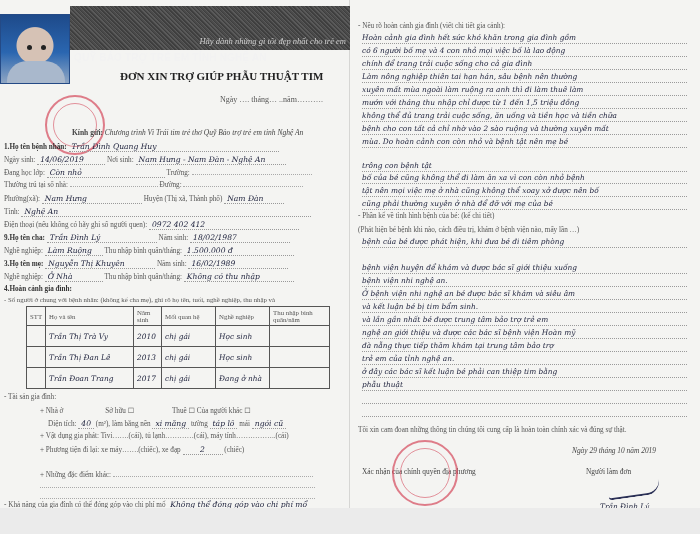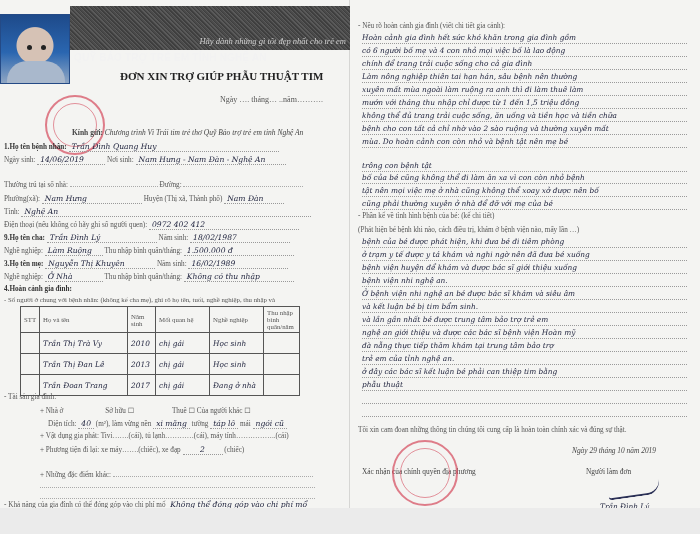--- a/index.html
+++ b/index.html
@@ -62,21 +62,21 @@
     }
     .row b { color: #333; }
     .hw {
       font-family: "DejaVu Serif", serif; font-style: italic; font-size: 7.6px; color: #1b1f3a;
       border-bottom: 1px dotted #999; display: inline-block; padding: 0 3px;
     }
     .dots { display:inline-block; border-bottom: 1px dotted #aaa; }
 
     
     table.fam {
-      position: absolute; left: 20px; top: 306px; width: 280px; border-collapse: collapse;
+      position: absolute; left: 26px; top: 306px; width: 304px; border-collapse: collapse;
       font-size: 6.8px; color: #555;
     }
     table.fam th, table.fam td { border: 1px solid #555; padding: 2px 3px; text-align: left; font-weight: normal; }
     table.fam td { height: 21px; }
     table.fam td.hwc { font-family: "DejaVu Serif", serif; font-style: italic; font-size: 7.4px; color: #1b1f3a; }
 
     
     .r-label { position: absolute; left: 8px; font-size: 7.2px; color: #555; white-space: nowrap; }
     .r-line {
       position: absolute; left: 12px; width: 325px; height: 12px;
@@ -114,20 +114,26 @@
 
     <div class="row" style="top:142px">
       <b>1.Họ tên bệnh nhân:</b>
       <span class="hw" style="width:210px">Trần Đình Quang Huy</span>
     </div>
     <div class="row" style="top:155px">
       <span>Ngày sinh:</span>
       <span class="hw" style="width:68px">14/06/2019</span>
       <span>Nơi sinh:</span>
       <span class="hw" style="width:150px">Nam Hưng - Nam Đàn - Nghệ An</span>
+    </div>
+    <div class="row" style="top:168px">
+      <span>Đang học lớp:</span>
+      <span class="hw" style="width:118px">Còn nhỏ</span>
+      <span>Trường:</span>
+      <span class="dots" style="width:120px"></span>
     </div>
     <div class="row" style="top:181px">
       <span>Thường trú tại số nhà:</span>
       <span class="dots" style="width:88px"></span>
       <span>Đường:</span>
       <span class="dots" style="width:120px"></span>
     </div>
     <div class="row" style="top:194px">
       <span>Phường(xã):</span>
       <span class="hw" style="width:100px">Nam Hưng</span>
@@ -214,21 +220,21 @@
     <div class="row" style="top:393px">- Tài sản gia đình:</div>
     <div class="row" style="top:406px; left:40px">
       <span>+ Nhà ở</span>
       <span style="margin-left:40px">Sở hữu ☐</span>
       <span style="margin-left:36px">Thuê ☐</span>
       <span style="">Của người khác ☐</span>
     </div>
     <div class="row" style="top:419px; left:48px">
       <span>Diện tích:</span>
       <span class="hw">40</span>
-      <span>(m²), làm vừng nền</span>
+      <span>(m²), làm bằng nền</span>
       <span class="hw">xi măng</span>
       <span>tường</span>
       <span class="hw">táp lô</span>
       <span>mái</span>
       <span class="hw">ngói cũ</span>
     </div>
     <div class="row" style="top:432px; left:40px">+ Vật dụng gia phát: Tivi…….(cái), tủ lạnh…………(cái), máy tính……………..(cái)</div>
     <div class="row" style="top:445px; left:40px">
       <span>+ Phương tiện đi lại: xe máy…….(chiếc), xe đạp</span>
       <span class="hw" style="width:40px; text-align:center">2</span>
@@ -258,21 +264,20 @@
     <div class="r-line" style="top:123px">bệnh cho con tất cả chỉ nhờ vào 2 sào ruộng và thường xuyên mất</div>
     <div class="r-line" style="top:136px">mùa. Do hoàn cảnh con còn nhỏ và bệnh tật nên mẹ bé</div>
     <div class="r-line" style="top:160px">trông con bệnh tật</div>
     <div class="r-line" style="top:172px">bố của bé cũng không thể đi làm ăn xa vì con còn nhỏ bệnh</div>
     <div class="r-line" style="top:185px">tật nên mọi việc mẹ ở nhà cũng không thể xoay xở được nên bố</div>
     <div class="r-line" style="top:198px">cũng phải thường xuyên ở nhà để đỡ với mẹ của bé</div>
 
     <div class="r-label" style="top:212px">- Phần kể về tình hình bệnh của bé: (kể chi tiết)</div>
     <div class="r-label" style="top:226px">(Phát hiện bé bệnh khi nào, cách điều trị, khám ở bệnh viện nào, mấy lần …)</div>
     <div class="r-line" style="top:236px">bệnh của bé được phát hiện, khi đưa bé đi tiêm phòng</div>
-    <div class="r-line" style="top:249px">ở trạm y tế được y tá khám và nghi ngờ nên đã đưa bé xuống</div>
     <div class="r-line" style="top:262px">bệnh viện huyện để khám và được bác sĩ giới thiệu xuống</div>
     <div class="r-line" style="top:275px">bệnh viện nhi nghệ an.</div>
     <div class="r-line" style="top:288px">Ở bệnh viện nhi nghệ an bé được bác sĩ khám và siêu âm</div>
     <div class="r-line" style="top:301px">và kết luận bé bị tim bẩm sinh.</div>
     <div class="r-line" style="top:314px">và lần gần nhất bé được trung tâm bảo trợ trẻ em</div>
     <div class="r-line" style="top:327px">nghệ an giới thiệu và được các bác sĩ bệnh viện Hoàn mỹ</div>
     <div class="r-line" style="top:340px">đà nẵng thực tiếp thăm khám tại trung tâm bảo trợ</div>
     <div class="r-line" style="top:353px">trẻ em của tỉnh nghệ an.</div>
     <div class="r-line" style="top:366px">ở đây các bác sĩ kết luận bé phải can thiệp tim bằng</div>
     <div class="r-line" style="top:379px">phẫu thuật</div>

